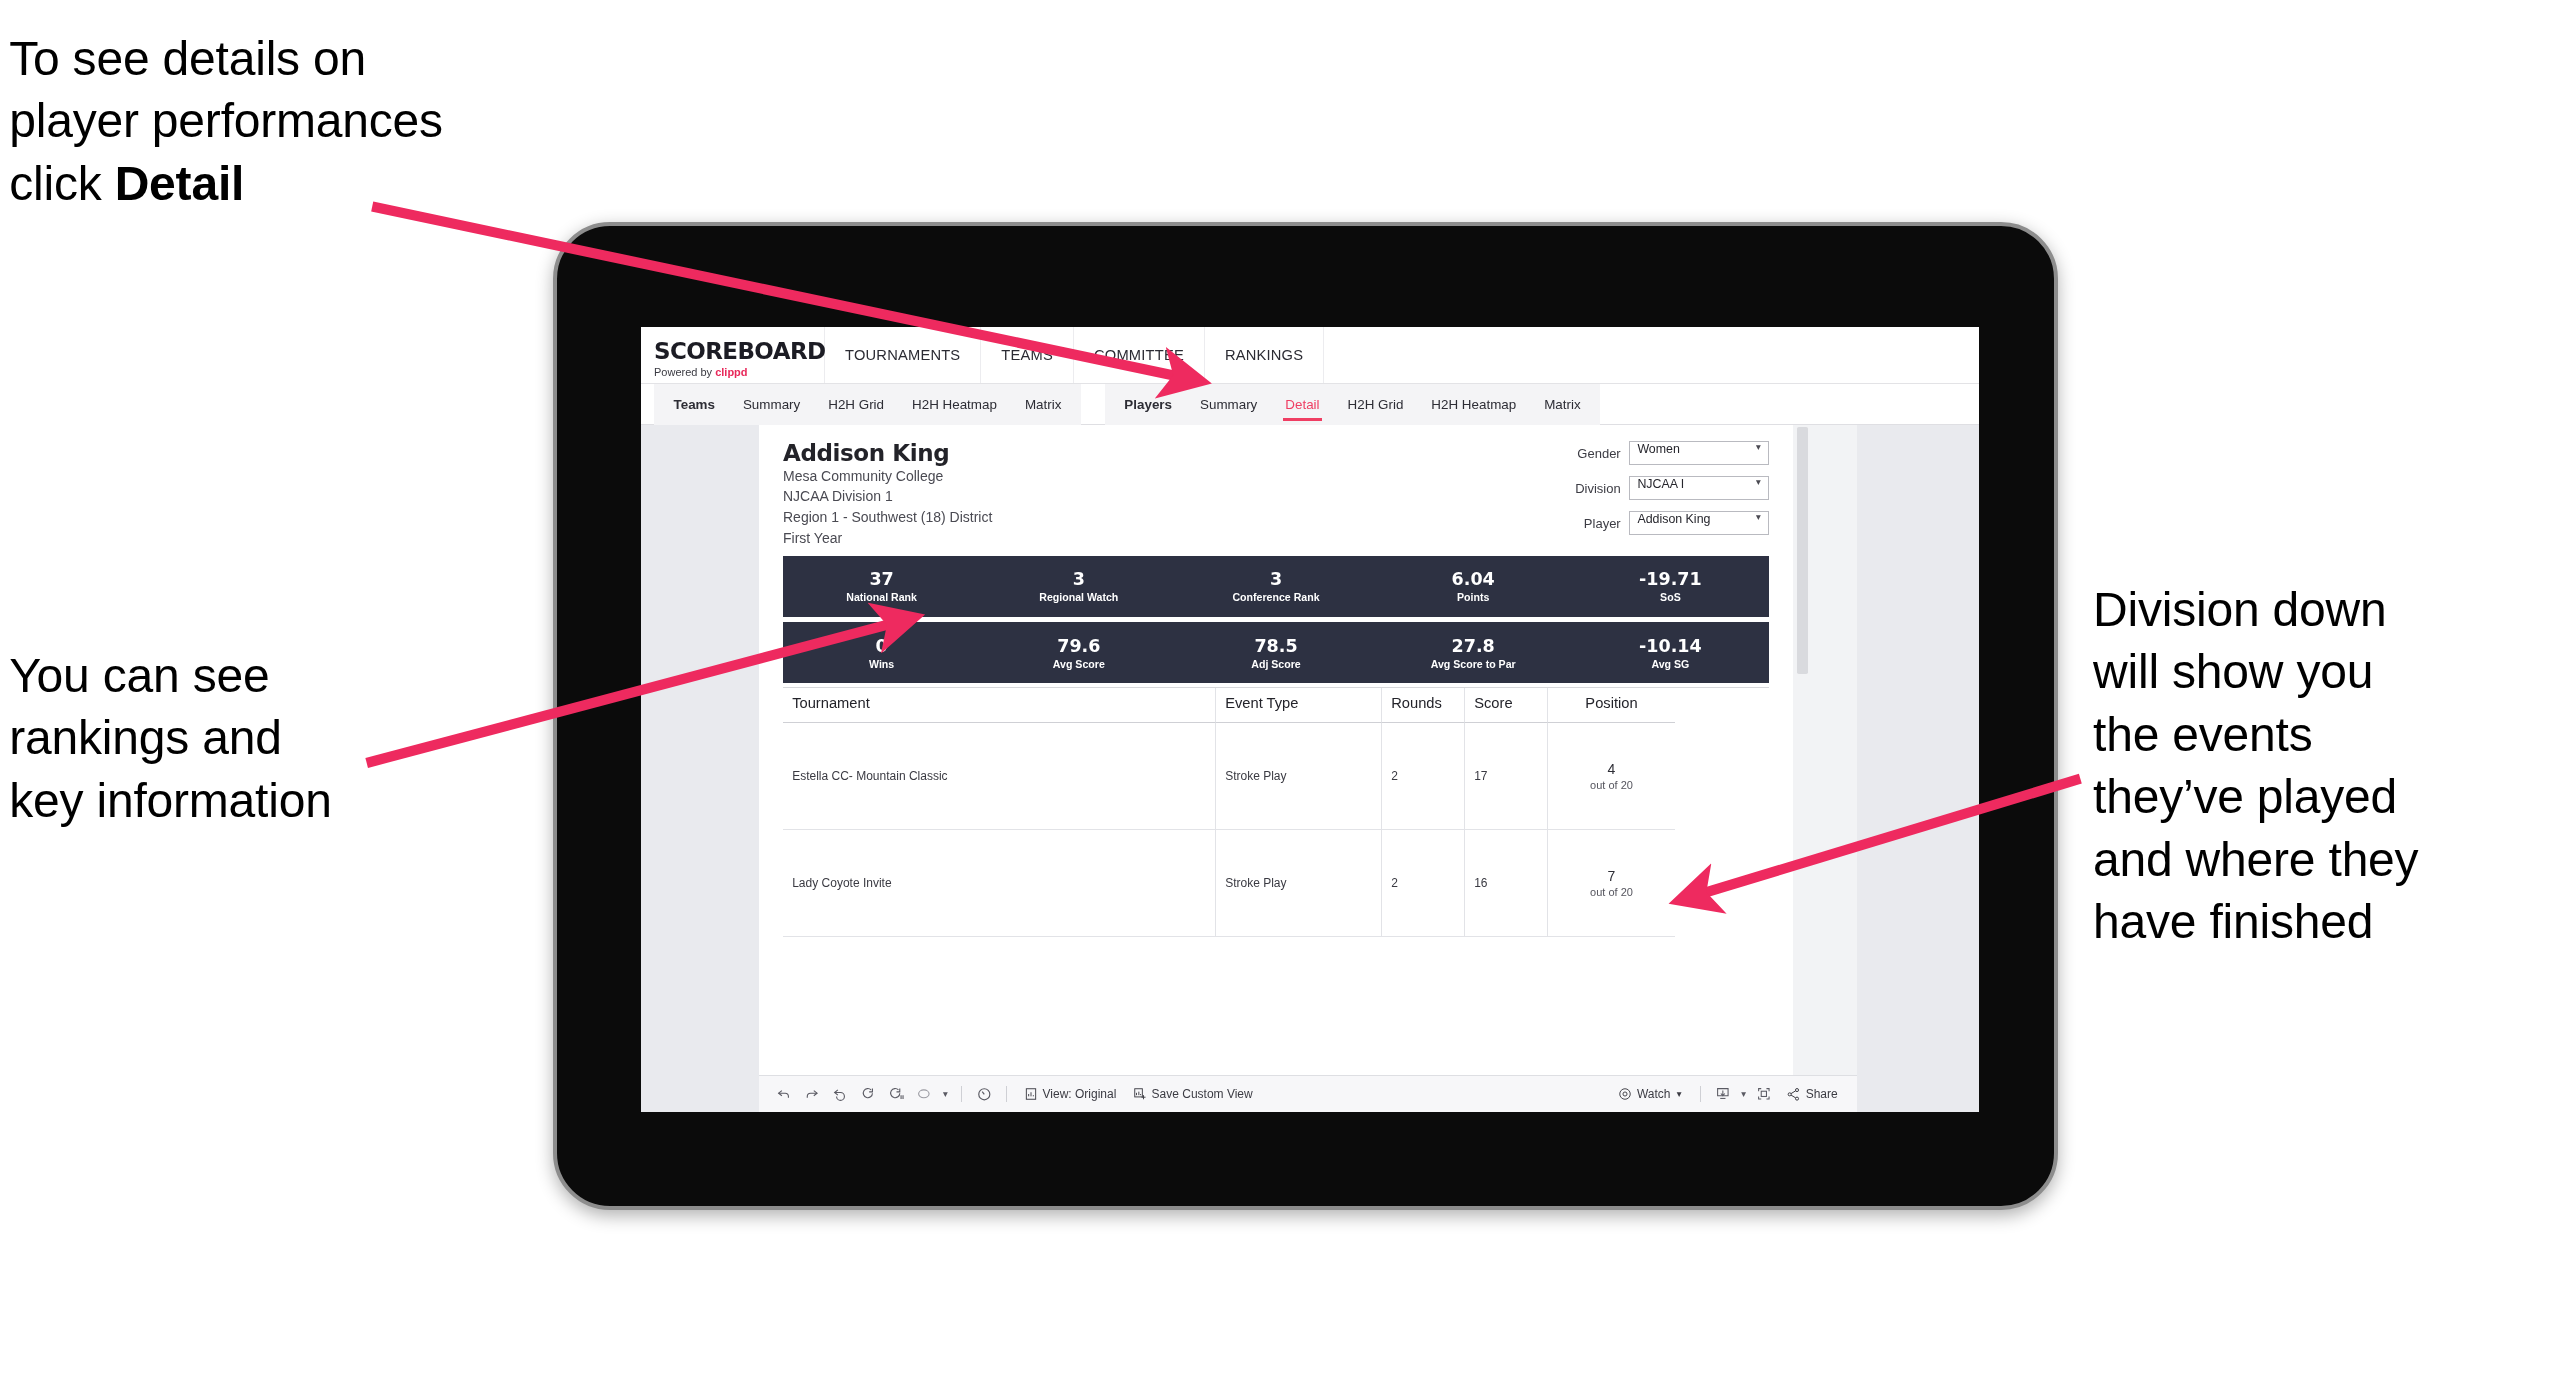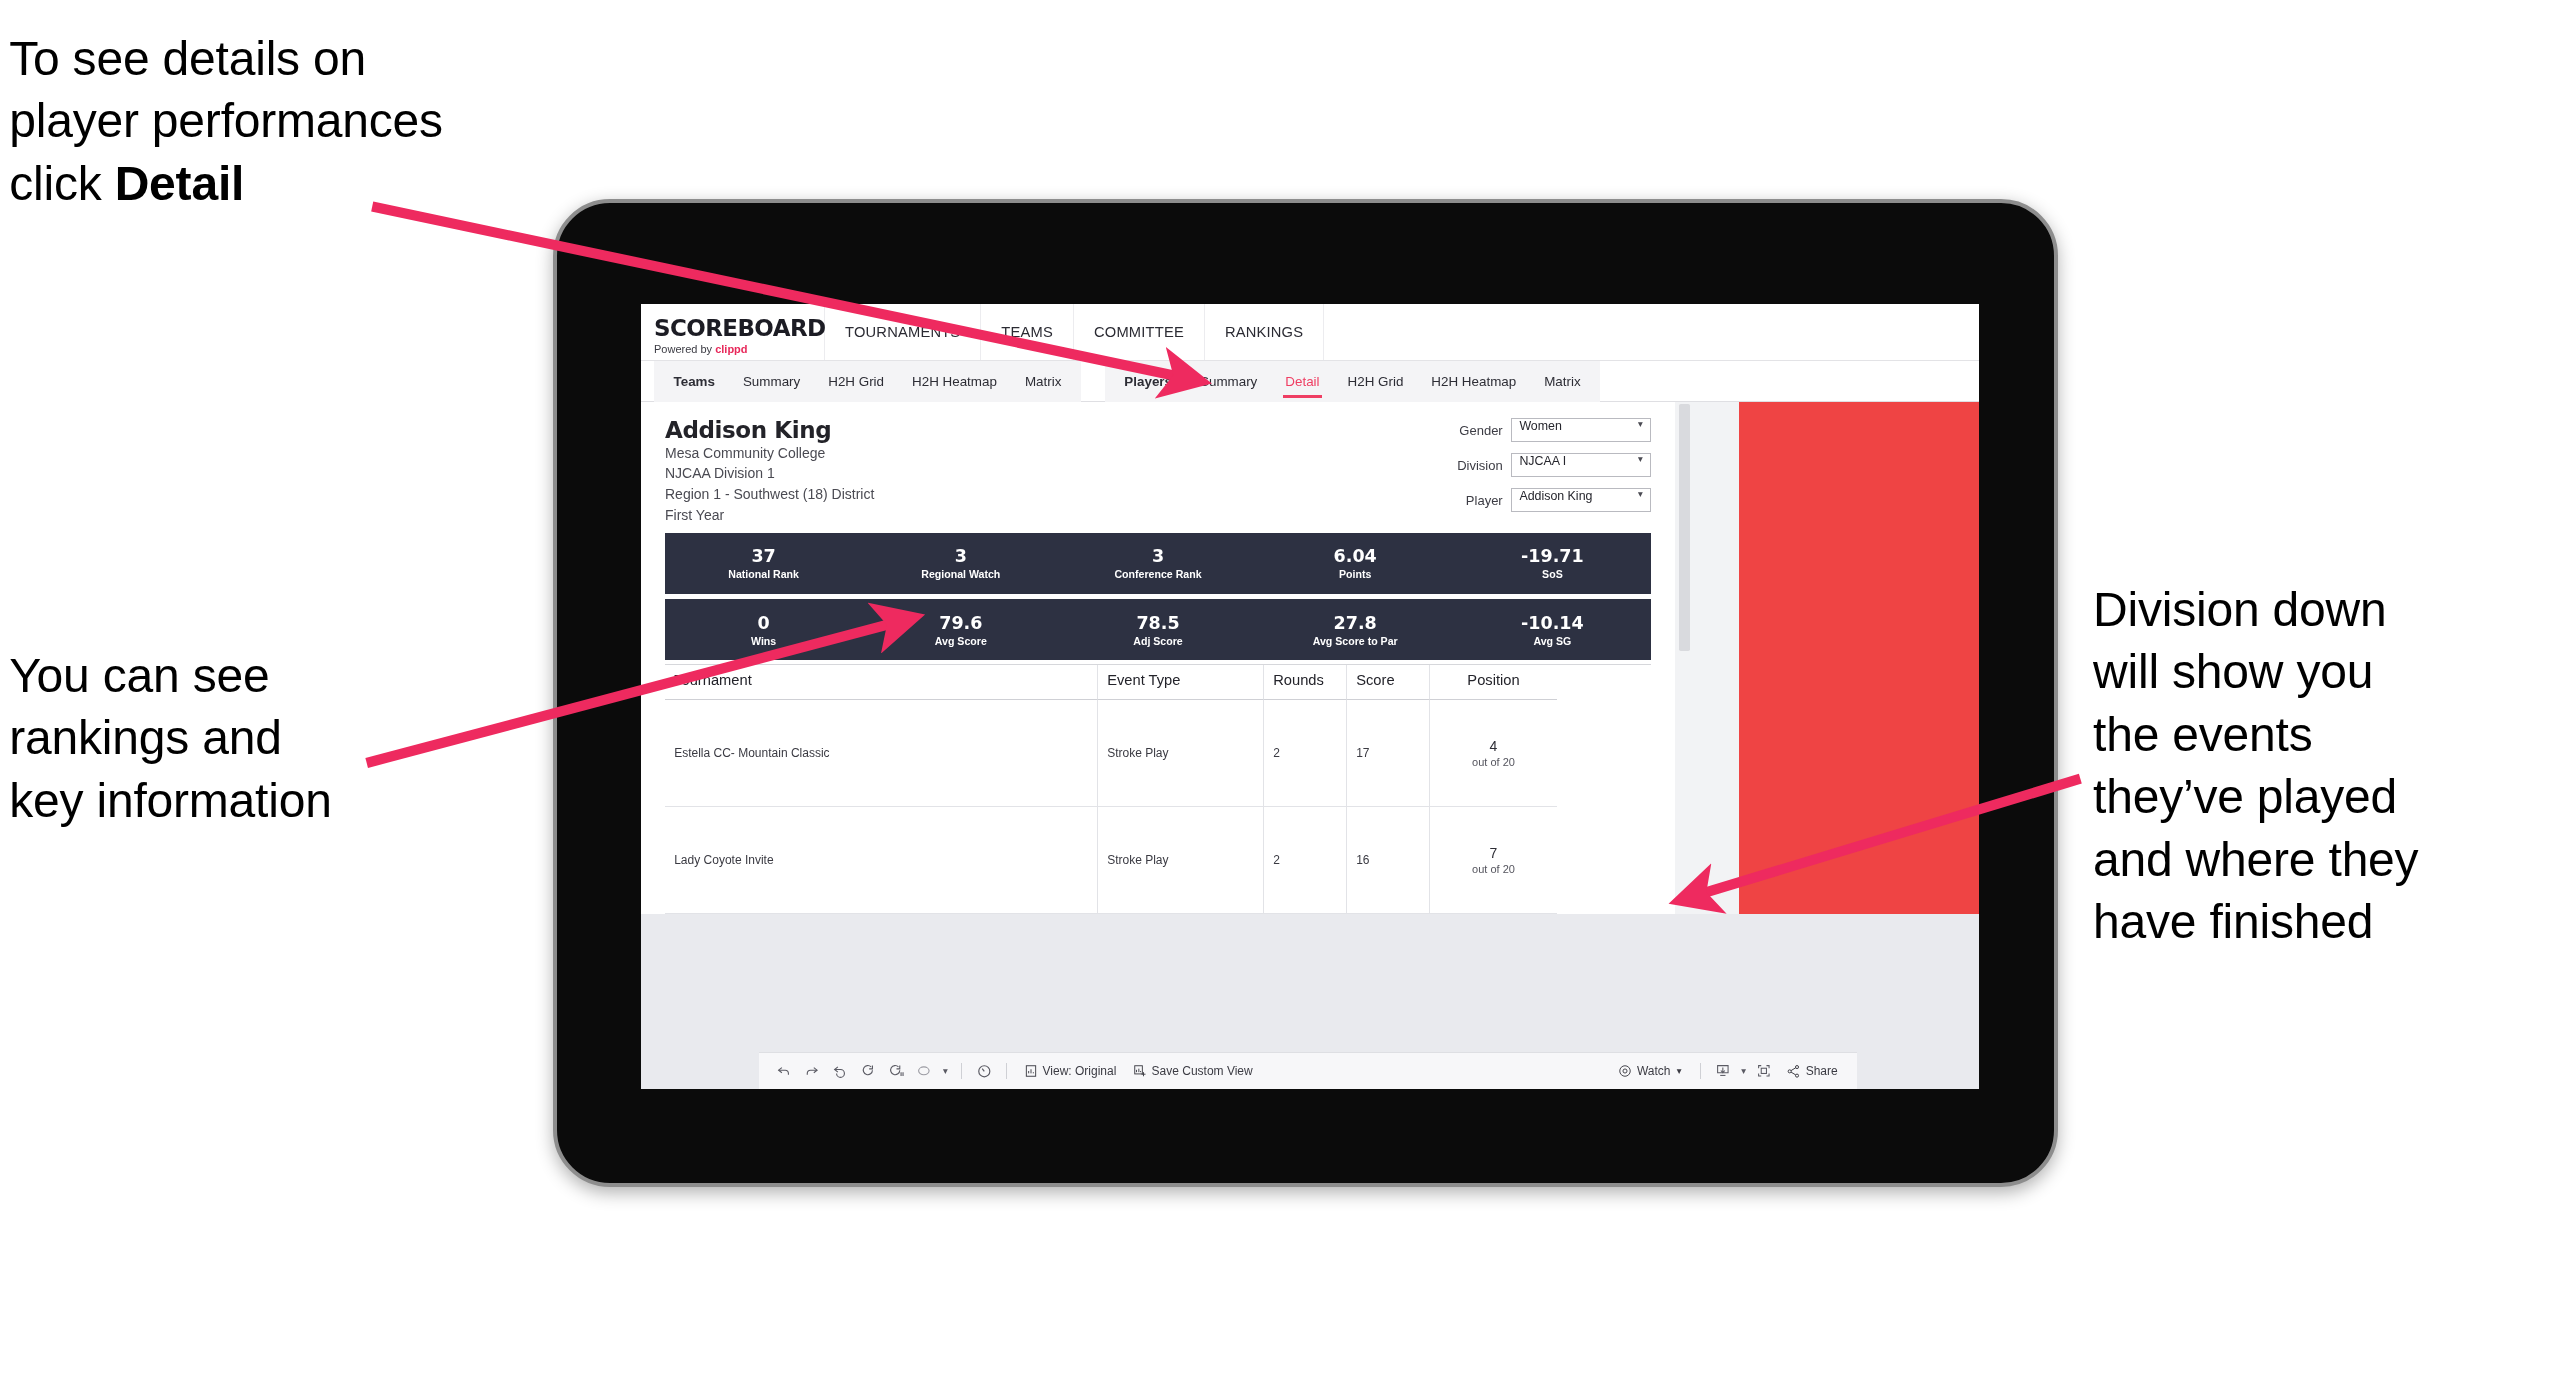--- a/index.html
+++ b/index.html
@@ -29,21 +29,21 @@
     position: absolute;
     left: 0; top: 0;
     width: 2576px; height: 1386px;
     pointer-events: none;
   }
 
   
   #tablet {
     position: absolute;
     left: 553px;
-    top: 199px;
+    top: 222px;
     width: 1505px;
     height: 988px;
     background: #0b0b0b;
     border-radius: 57px;
     border: 4.6px solid #8d8d8d;
     box-shadow: 0 5.5px 16.6px rgba(0,0,0,0.30);
   }
   #tablet-screen {
     position: absolute;
     left: 84px;
@@ -137,21 +137,20 @@
     background: #ef3e63;
   }
   .tabgroup-gap { width: 24px; }
 
   
   #dash {
     position: relative;
     height: 687px;
     background: #ef4444;
     display: flex;
-    flex-direction: column;
   }
   #dash-left-pad { width: 118px; background: #e9eaee; }
   #dash-card {
     width: 1098px;
     background: #f2f3f5;
     position: relative;
     display: flex;
   }
   #card-inner {
     width: 1034px;

